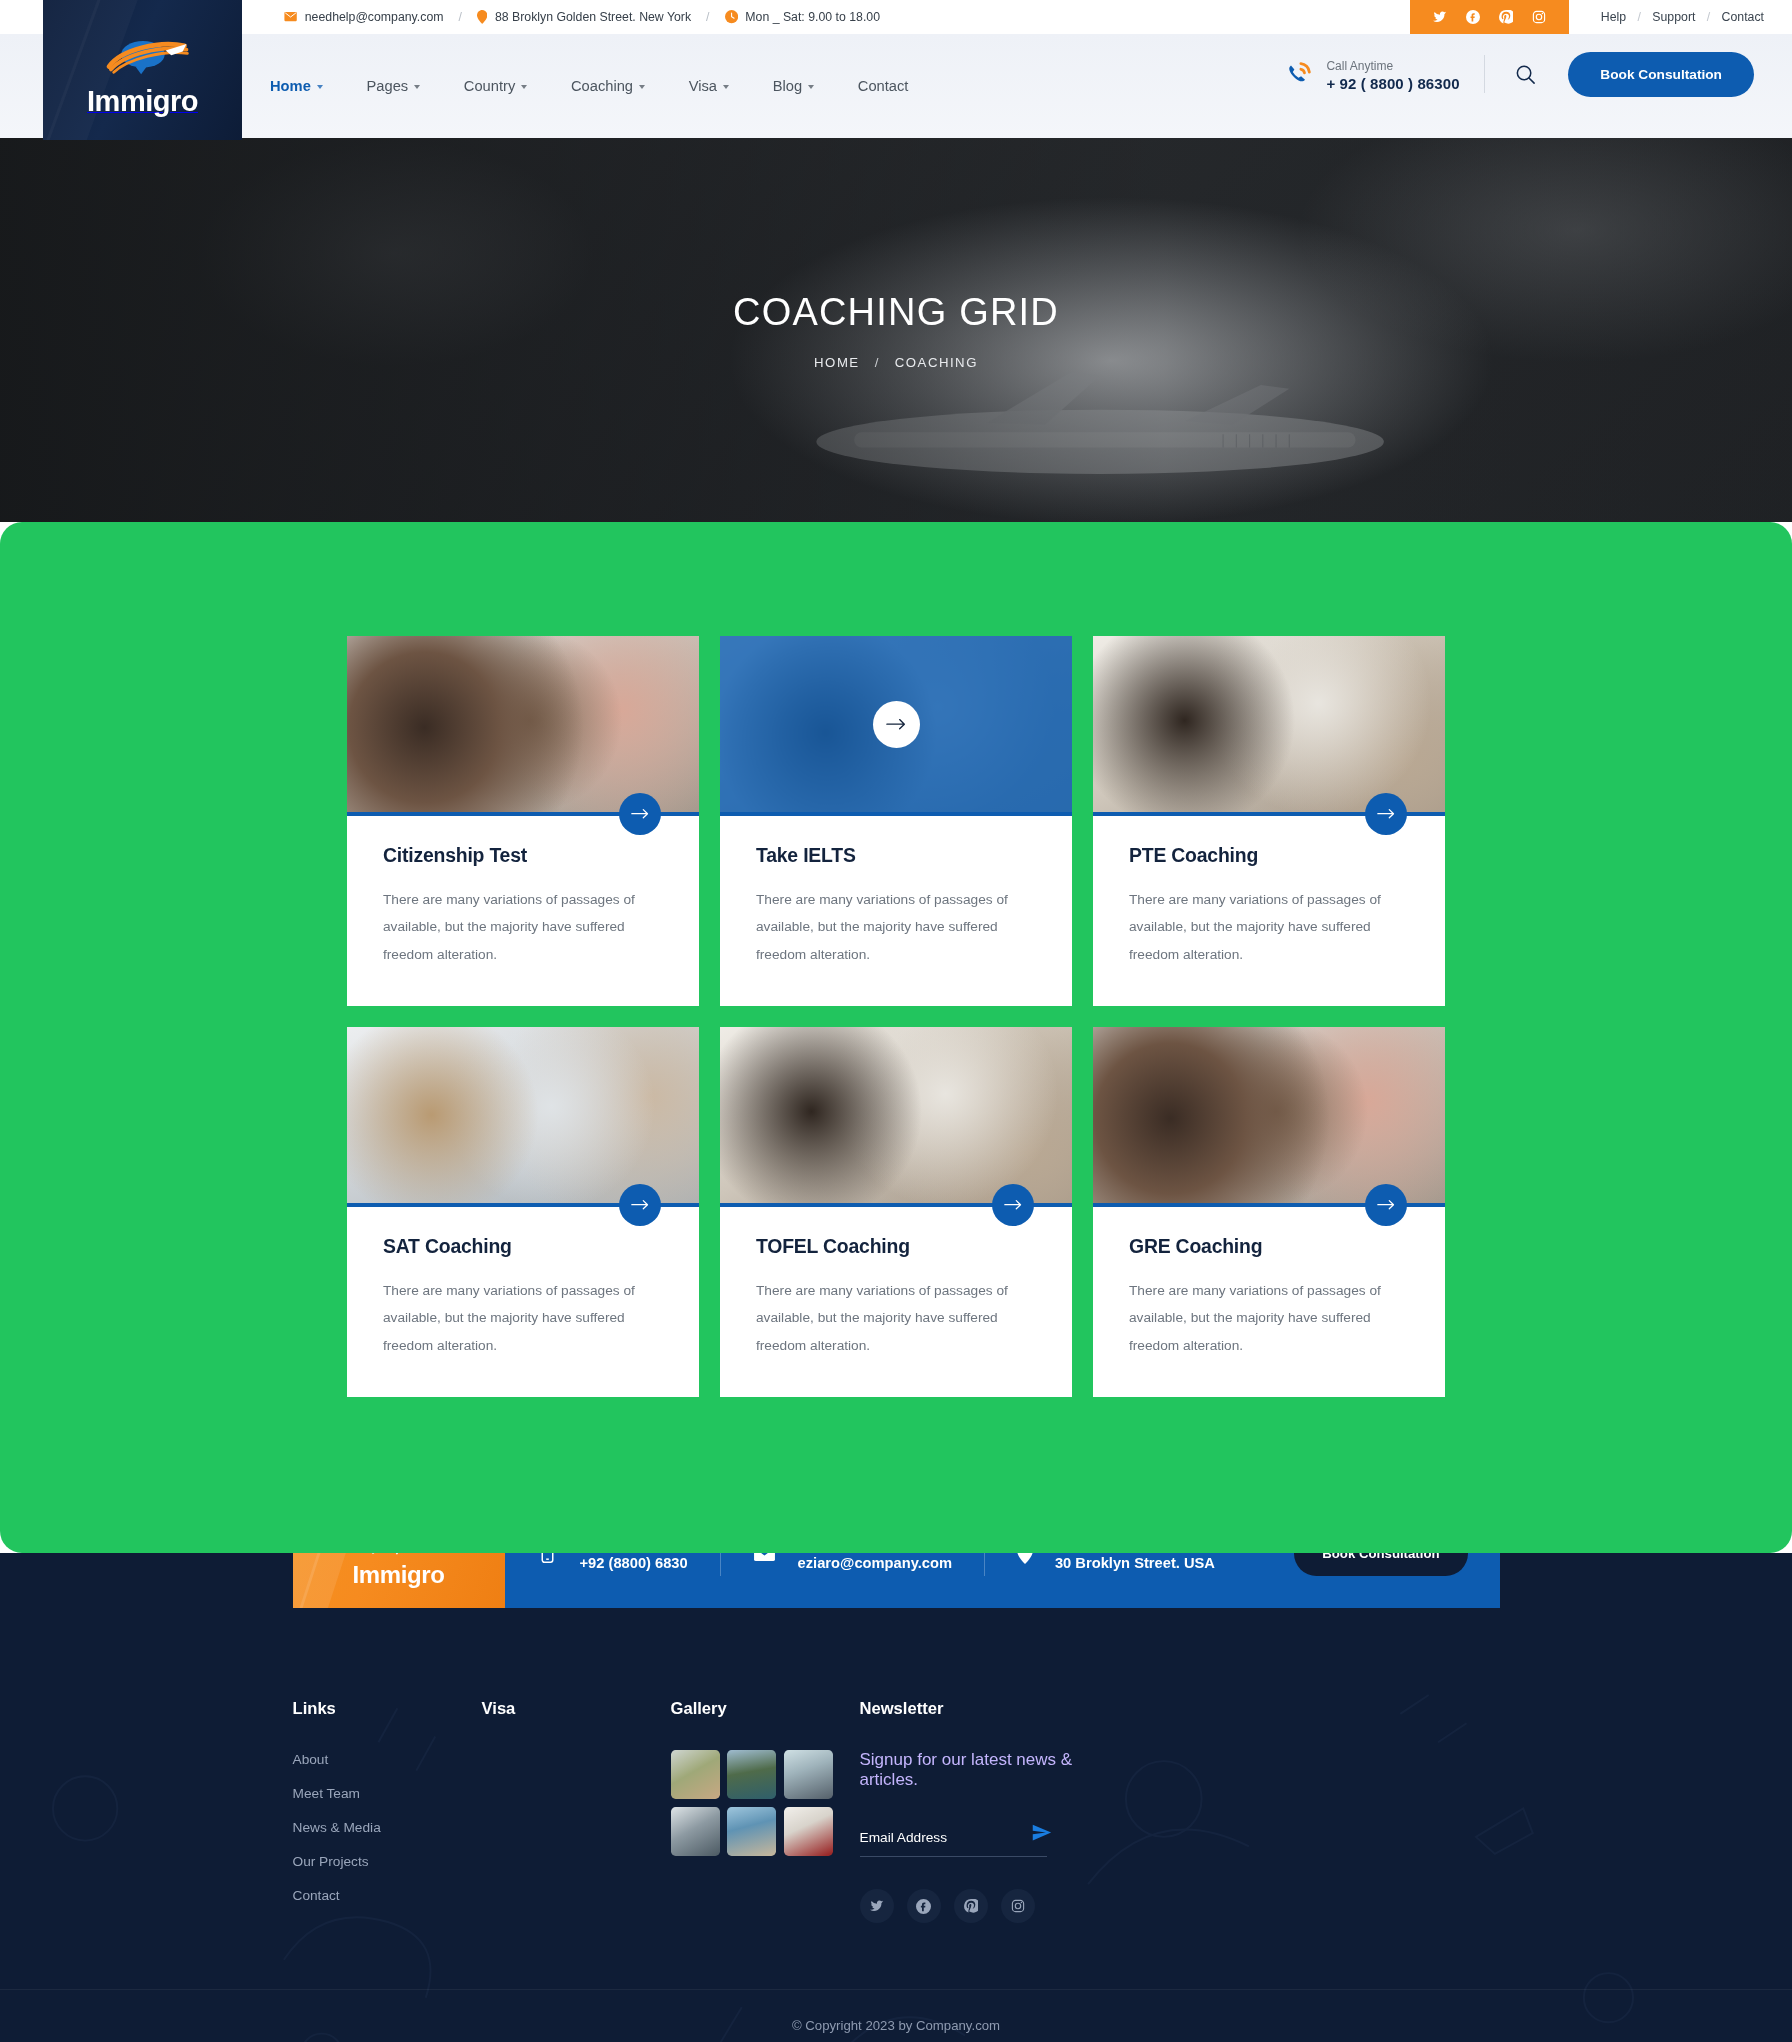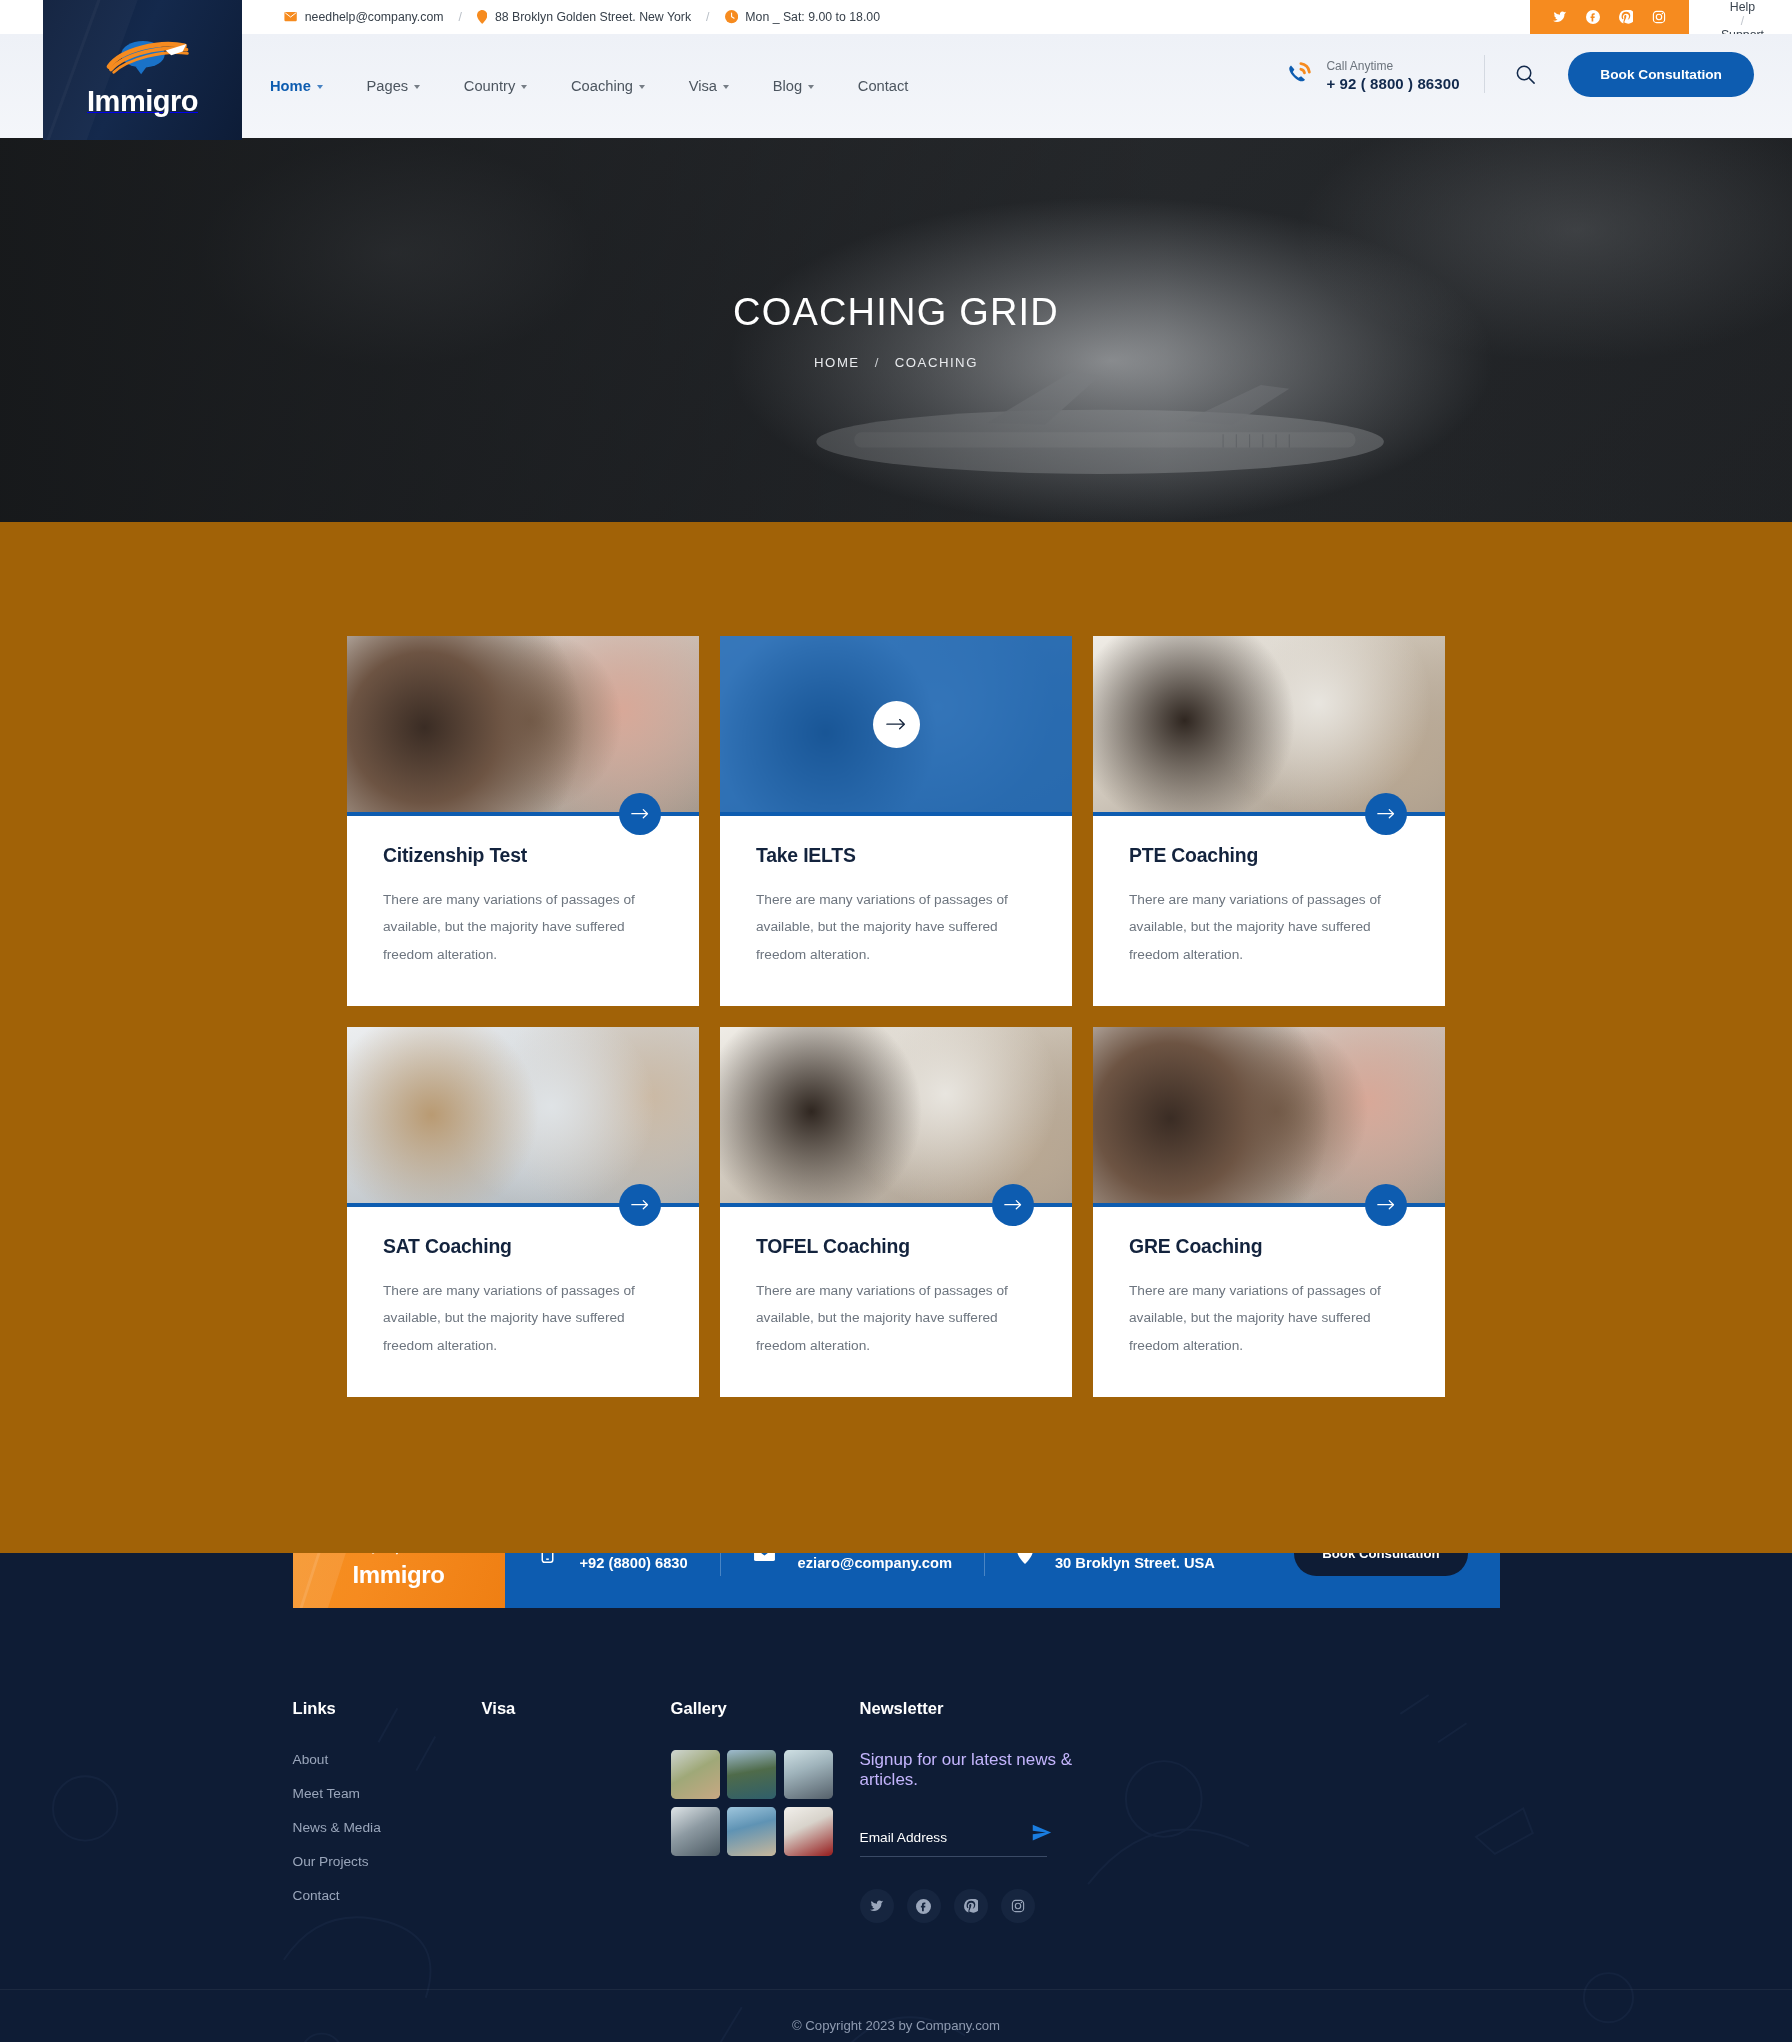--- a/index.html
+++ b/index.html
@@ -49,21 +49,20 @@
     padding: 0 23px;
   }
   .social-strip a { color: #fff; display: inline-flex; }
   .topbar-links {
     display: flex;
     align-items: center;
     gap: 0;
     padding: 0 28px 0 32px;
     font-size: 12.3px;
     color: #3a444f;
-    flex-direction: column;
   }
   .topbar-links a { color: #3a444f; text-decoration: none; }
   .tl-sep { color: #c3c8cf; margin: 0 11.4px; }
 
   
   .header-wrap {
     position: relative;
     height: 104px;
     background: linear-gradient(180deg,#eef1f7 0%, #f4f6fa 100%);
   }
@@ -151,21 +150,21 @@
   .hero-inner { position:relative; z-index:3; height:100%; display:flex; flex-direction:column; align-items:center; justify-content:center; }
   .hero-title {
     color:#fff; font-size:38px; font-weight:400; letter-spacing:1.2px;
     text-transform:uppercase;
   }
   .crumbs { margin-top:21px; display:flex; align-items:center; gap:15px; font-size:13.2px; letter-spacing:1.5px; color:#e9ebee; }
   .crumbs a { color:#e9ebee; text-decoration:none; }
   .crumb-slash { color:#c9ccd0; }
 
   
-  .cards-section { background:#a16207; padding: 114px 0 156px; }
+  .cards-section { background:#22c55e; padding: 114px 0 156px; border-radius: 22px; }
   .cards-wrap { width: 1112px; margin: 0 auto; }
   .cards-grid {
     display:grid; grid-template-columns: repeat(3, 352px);
     gap: 21px 21px; justify-content:center;
   }
   .card { background:#fff; position:relative; }
   .card-media { position:relative; height: 176px; overflow:hidden; }
   .card-media .ph { position:absolute; inset:0; }
   .card-bar { height:3.8px; background:#0d5cb0; position:relative; }
   .card-arrow {

